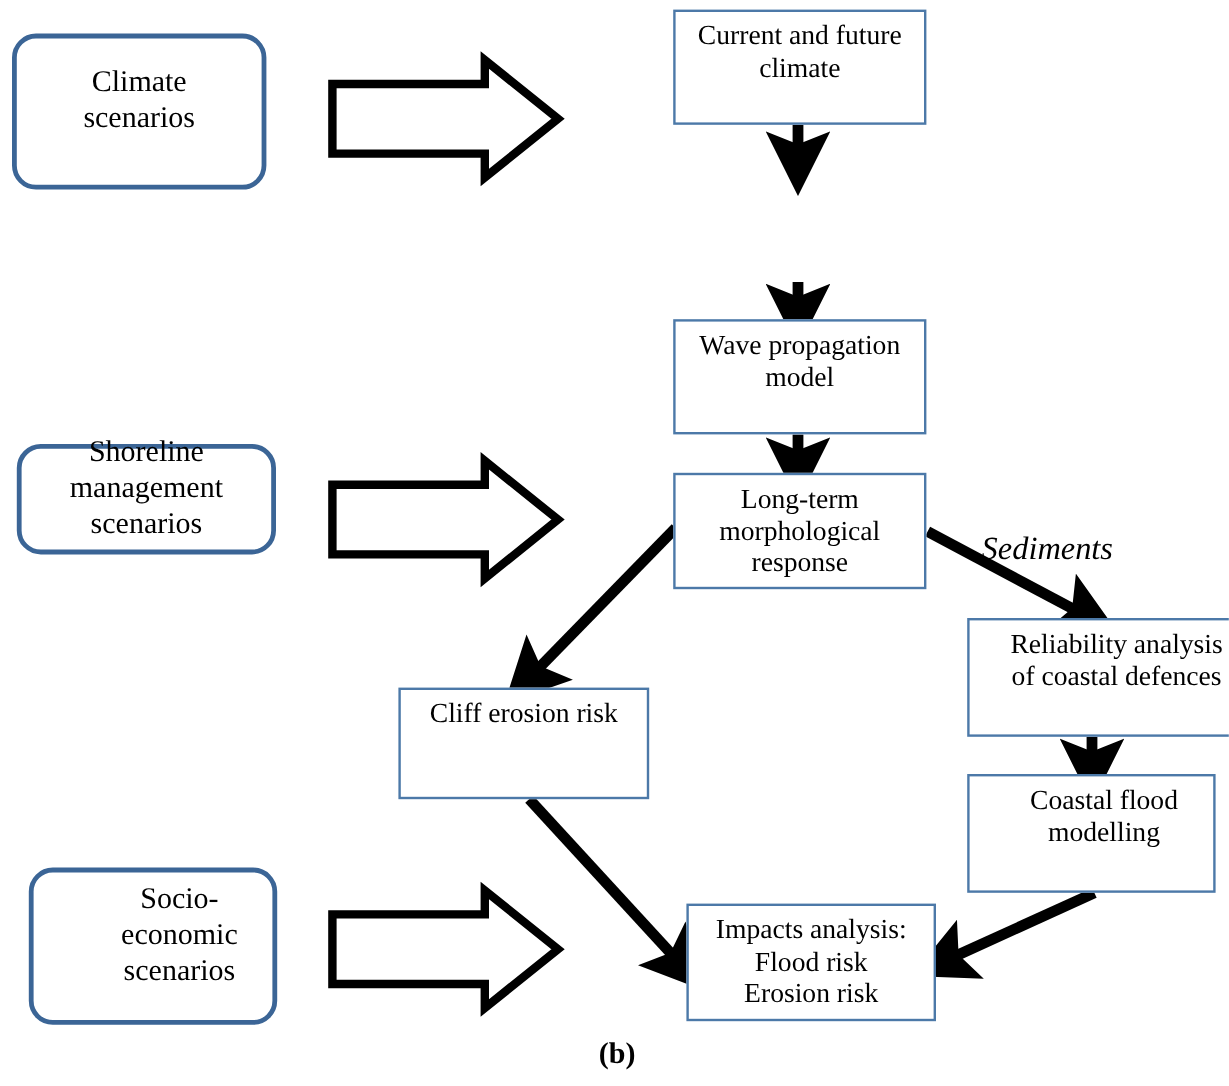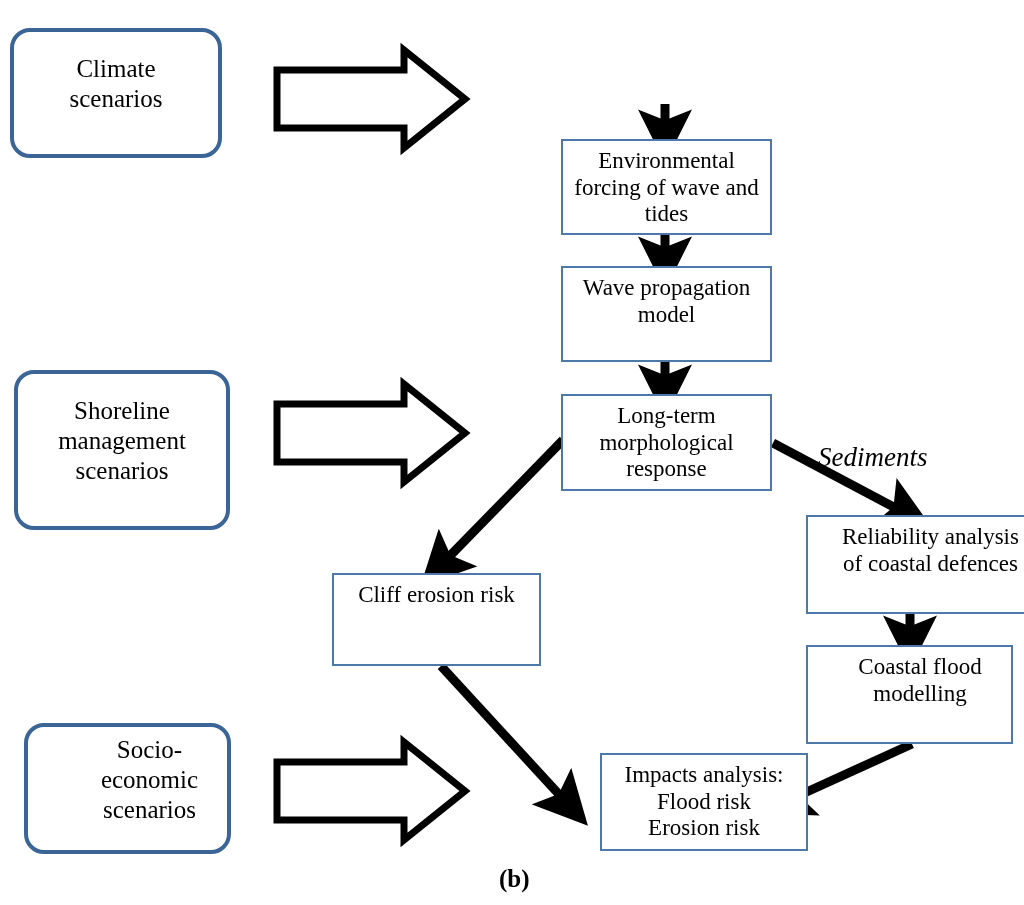--- a/index.html
+++ b/index.html
@@ -126,52 +126,51 @@
     <g>
       <path d="M277,762 L404,762 L404,742 L465,791 L404,840 L404,820 L277,820 Z" fill="#ffffff" stroke="#000000" stroke-width="7" stroke-linejoin="miter"></path>
     </g>
   </svg>
 
   <div class="node rounded" style="left:10px; top:28px; width:212px; height:130px;">
     <span class="txt">Climate
 scenarios</span>
   </div>
 
-  <div class="node rounded" style="left:14px; top:370px; width:216px; height:160px;">
+  <div class="node rounded" style="left:14px; top:370px; width:216px; height:92px;">
     <span class="txt">Shoreline
 management
 scenarios</span>
   </div>
 
   <div class="node rounded" style="left:24px; top:723px; width:207px; height:131px;padding-left:44px;">
     <span class="txt">Socio-economic
 scenarios</span>
   </div>
 
+  <div class="node rect" style="left:561px; top:8px; width:211px; height:96px;">Current and future
+climate</div>
 
-  <div class="node rect" style="left:561px; top:139px; width:211px; height:96px;">Environmental
-forcing of wave and
-tides</div>
 
   <div class="node rect" style="left:561px; top:394px; width:211px; height:97px;">Long-term
 morphological
 response</div>
 
   <div class="node rect" style="left:561px; top:266px; width:211px; height:96px;">Wave propagation
 model</div>
 
   <div class="node rect" style="left:806px; top:515px; width:249px; height:99px;">Reliability analysis
 of coastal defences</div>
 
   <div class="node rect" style="left:806px; top:645px; width:207px; height:99px;padding-left:21px;">Coastal flood
 modelling</div>
 
   <div class="node rect" style="left:332px; top:573px; width:209px; height:93px;">Cliff erosion risk</div>
 
-  <div class="node rect" style="left:572px; top:753px; width:208px; height:98px;margin-left:28px;">Impacts analysis:
+  <div class="node rect" style="left:572px; top:753px; width:208px; height:98px;">Impacts analysis:
 Flood risk
 Erosion risk</div>
 
   <div class="edge-label" style="left:818px; top:442px;">Sediments</div>
 
   <div class="caption" style="left:499px; top:865px;">(b)</div>
 
 </div>
 
 </body></html>

